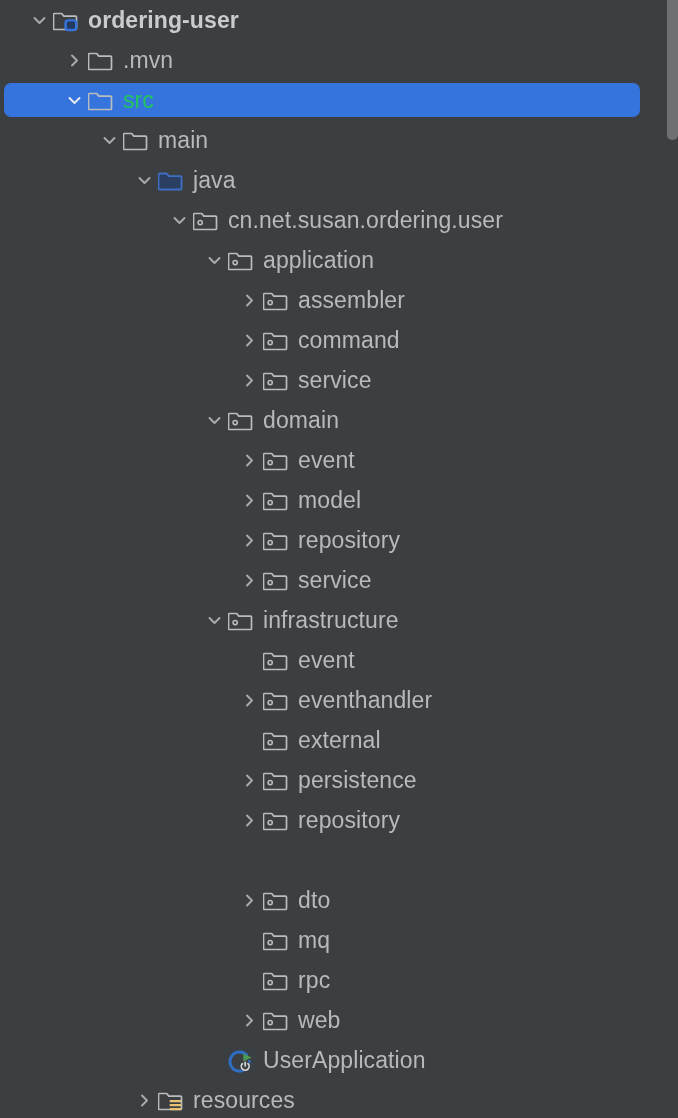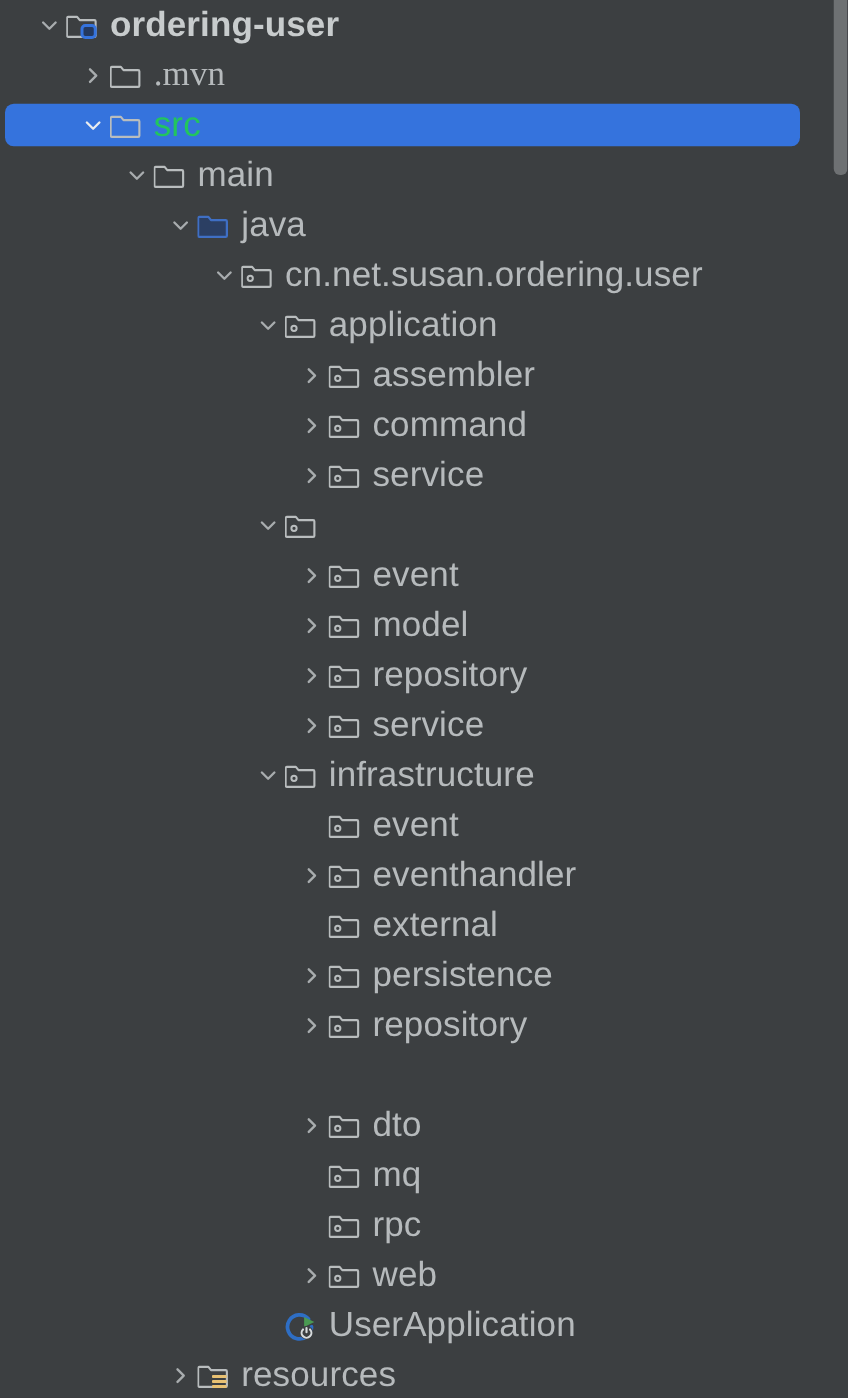--- a/index.html
+++ b/index.html
@@ -65,21 +65,21 @@
 
   .icon {
     width: 30px;
     height: 40px;
     flex: 0 0 30px;
     position: relative;
   }
   .icon svg { position: absolute; left: 1px; top: 10px; }
 
   .label {
-    font-size: 28px;
+    font-size: 23px;
     color: #b6babc;
     letter-spacing: 0.1px;
     white-space: nowrap;
     padding-left: 6px;
     line-height: 40px;
   }
   .label.module { color: #c8cccd; font-weight: bold; }
   .row.selected .label { color: #22c55e; }
 
   
@@ -120,21 +120,21 @@
         <span class="icon">
           <svg width="26" height="22" viewBox="0 0 26 22">
             <path d="M1.5 3.5 h7.2 l2.1 2.6 h11.7 a1 1 0 0 1 1 1 v11.4 a1 1 0 0 1 -1 1 h-21 a1 1 0 0 1 -1 -1 v-14 a1 1 0 0 1 1 -1 z" fill="none" stroke="#b9bdbe" stroke-width="1.7" stroke-linejoin="round"></path>
             <rect x="12.6" y="10.4" width="10.6" height="9.6" rx="2.6" fill="#24395f" stroke="#3573dd" stroke-width="2.4"></rect>
           </svg>
         </span>
         <span class="label module">ordering-user</span>
       </div>
     </div>
     <div class="row" style="top: 40px;">
-      <div class="row-content" style="margin-left: 61px; font-family: Liberation Serif, serif;">
+      <div class="row-content" style="margin-left: 61px;">
         <span class="chev">
           <svg width="17" height="17" viewBox="0 0 17 17">
             <path class="chev-line" d="M6 3.5 L11 8.5 L6 13.5"></path>
           </svg>
         </span>
         <span class="icon">
           <svg width="26" height="22" viewBox="0 0 26 22">
             <path d="M1.5 3.5 h7.2 l2.1 2.6 h11.7 a1 1 0 0 1 1 1 v11.4 a1 1 0 0 1 -1 1 h-21 a1 1 0 0 1 -1 -1 v-14 a1 1 0 0 1 1 -1 z" fill="none" stroke="#b9bdbe" stroke-width="1.7" stroke-linejoin="round"></path>
           </svg>
         </span>
@@ -273,20 +273,21 @@
           <svg width="17" height="17" viewBox="0 0 17 17">
             <path class="chev-line" d="M3.5 6 L8.5 11 L13.5 6"></path>
           </svg>
         </span>
         <span class="icon">
           <svg width="26" height="22" viewBox="0 0 26 22">
             <path d="M1.5 3.5 h7.2 l2.1 2.6 h11.7 a1 1 0 0 1 1 1 v11.4 a1 1 0 0 1 -1 1 h-21 a1 1 0 0 1 -1 -1 v-14 a1 1 0 0 1 1 -1 z" fill="none" stroke="#b9bdbe" stroke-width="1.7" stroke-linejoin="round"></path>
             <circle cx="7.2" cy="12.6" r="2.1" fill="none" stroke="#b9bdbe" stroke-width="1.6"></circle>
           </svg>
         </span>
+        <span class="label">domain</span>
       </div>
     </div>
     <div class="row" style="top: 440px;">
       <div class="row-content" style="margin-left: 236px;">
         <span class="chev">
           <svg width="17" height="17" viewBox="0 0 17 17">
             <path class="chev-line" d="M6 3.5 L11 8.5 L6 13.5"></path>
           </svg>
         </span>
         <span class="icon">

